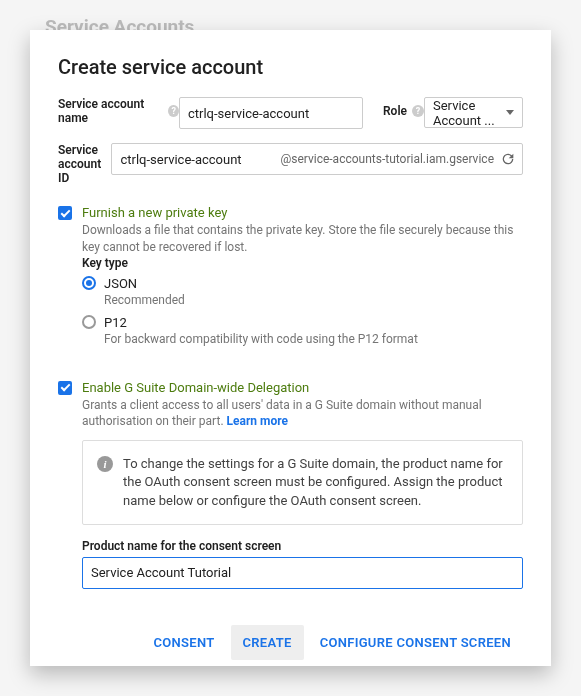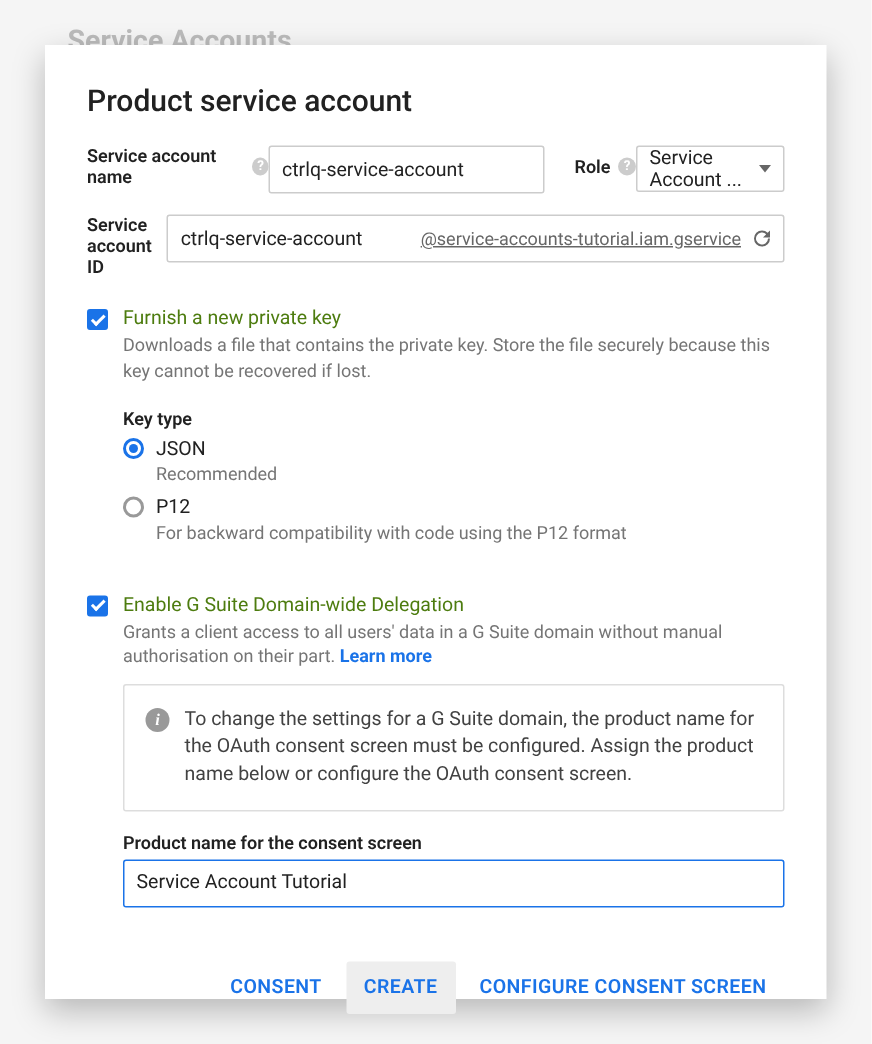--- a/index.html
+++ b/index.html
@@ -120,21 +120,20 @@
       width: 160px;
       font-family: inherit;
     }
     .id-suffix {
       font-size: 12px;
       color: #666;
       flex: 1;
       text-align: right;
       white-space: nowrap;
       overflow: hidden;
-      text-decoration: underline;
     }
     .refresh-icon {
       margin-left: 6px;
       width: 16px;
       height: 16px;
       cursor: pointer;
       color: #666;
       flex-shrink: 0;
     }
     .checkbox-section {
@@ -181,21 +180,21 @@
       margin-top: 2px;
       line-height: 1.4;
     }
     .checkbox-desc a {
       color: #1a73e8;
       text-decoration: none;
       font-weight: bold;
     }
     .key-type-section {
       margin-left: 24px;
-      margin-top: 16px;
+      margin-top: 0;
     }
     .key-type-title {
       font-size: 12px;
       font-weight: 600;
       color: #212121;
       margin-bottom: 6px;
     }
     .radio-row {
       display: flex;
       align-items: flex-start;
@@ -312,21 +311,21 @@
       color: #1a73e8;
       text-decoration: none;
     }
   </style>
 </head>
 <body>
 
 <div class="background-header">Service Accounts</div>
 
 <div class="dialog">
-  <div class="dialog-title">Product service account</div>
+  <div class="dialog-title">Create service account</div>
 
   <div class="form-row">
     <div class="form-group">
       <div class="field-label">
         <span>Service account name</span>
         <span class="help-icon">?</span>
       </div>
       <input class="text-input" type="text" value="ctrlq-service-account" style="">
     </div>
     <div class="form-group role">

